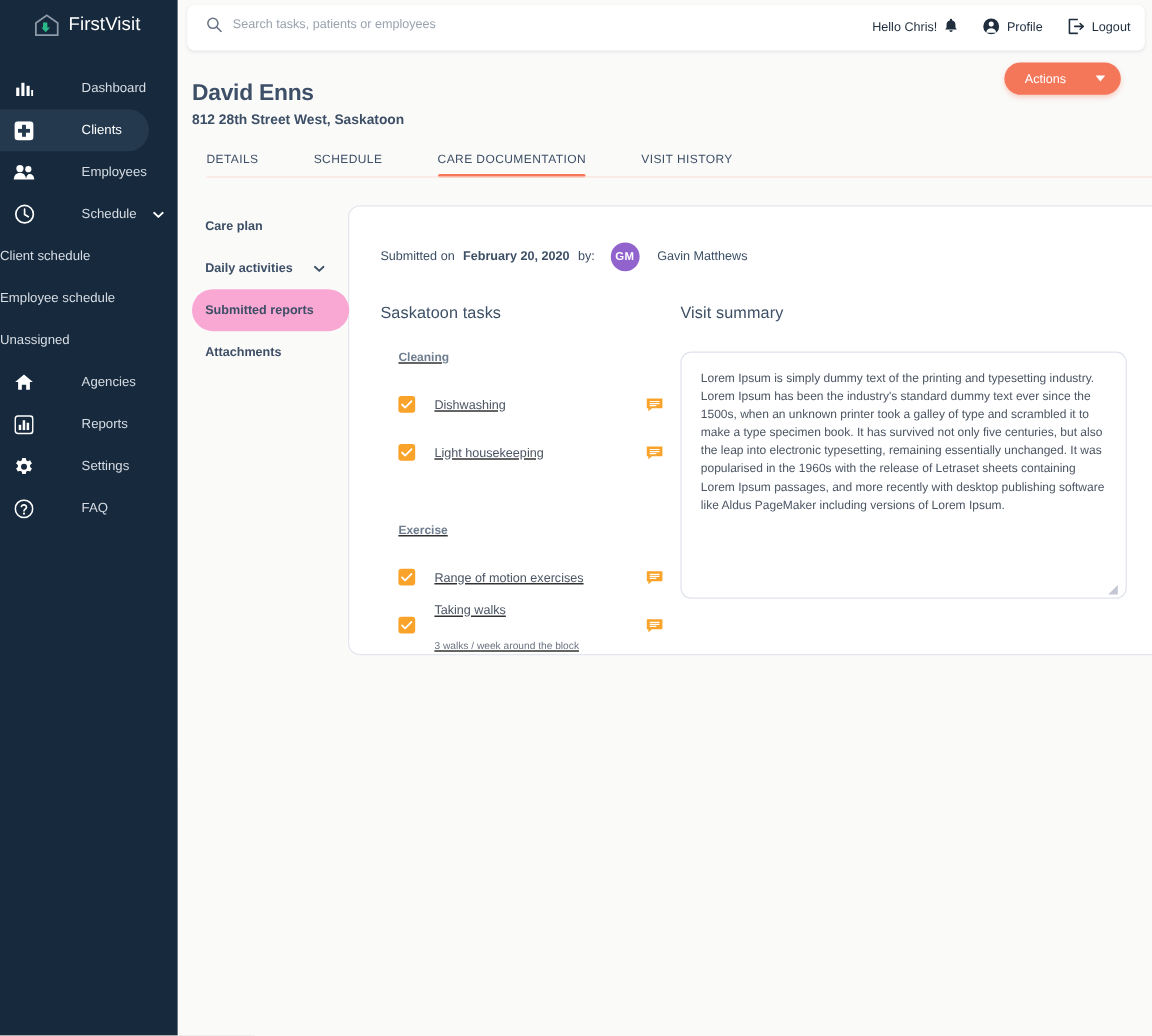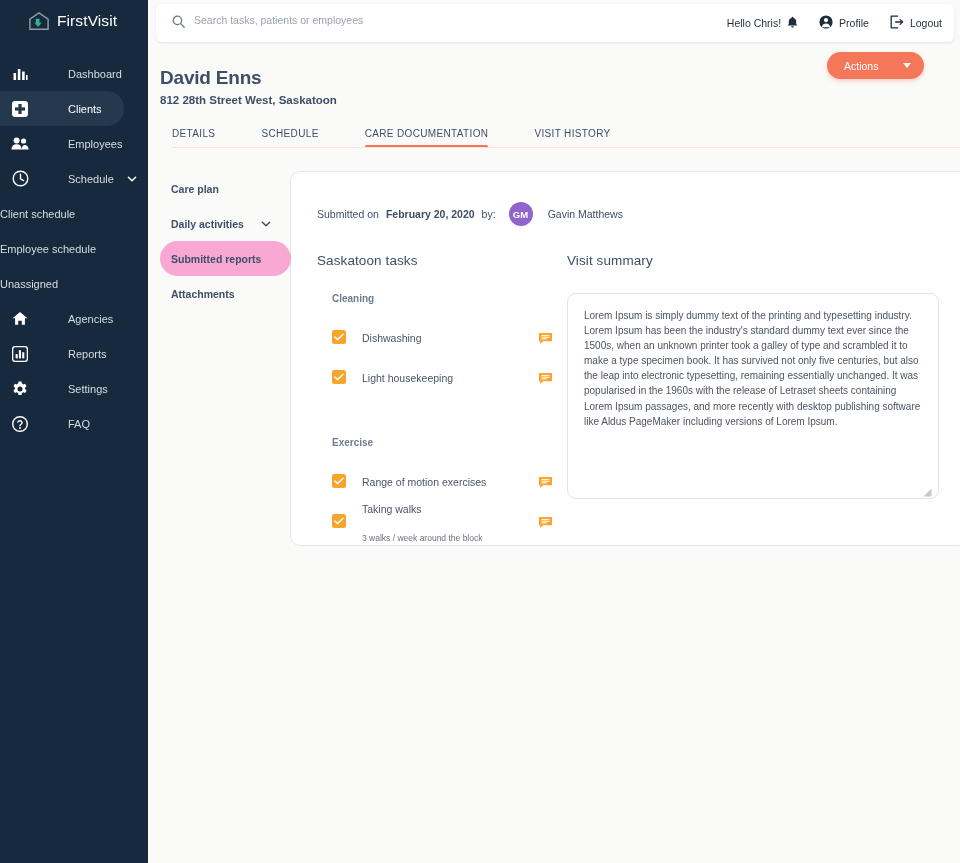--- a/index.html
+++ b/index.html
@@ -141,21 +141,21 @@
   }
   .client-addr {
     margin-top: 5px;
     font-size: 11.5px;
     font-weight: bold;
     color: #3d4f66;
   }
 
   .actions-btn {
     position: absolute;
-    right: 36px;
+    right: 26px;
     top: 10px;
     width: 97px;
     height: 27px;
     background: #f4775a;
     border: none;
     border-radius: 14px;
     color: #ffffff;
     font-size: 10.5px;
     font-family: "Liberation Sans", sans-serif;
     display: flex;
@@ -265,21 +265,21 @@
   .panels { display: flex; margin-top: 27px; }
   .panel-left { width: 250px; flex: 0 0 250px; }
   .panel-right { flex: 1; padding-right: 28px; }
 
   .panel-title {
     font-size: 13.5px;
     color: #3d4f66;
     letter-spacing: 0.1px;
   }
 
-  .task-group { margin-top: 25px; padding-left: 15px; }
+  .task-group { margin-top: 25px; padding-left: 15px; text-decoration: underline; }
   .group-name {
     font-size: 10px;
     font-weight: bold;
     color: #6f7d90;
     margin-bottom: 13px;
   }
   .task-row {
     display: flex;
     align-items: center;
     height: 40px;

